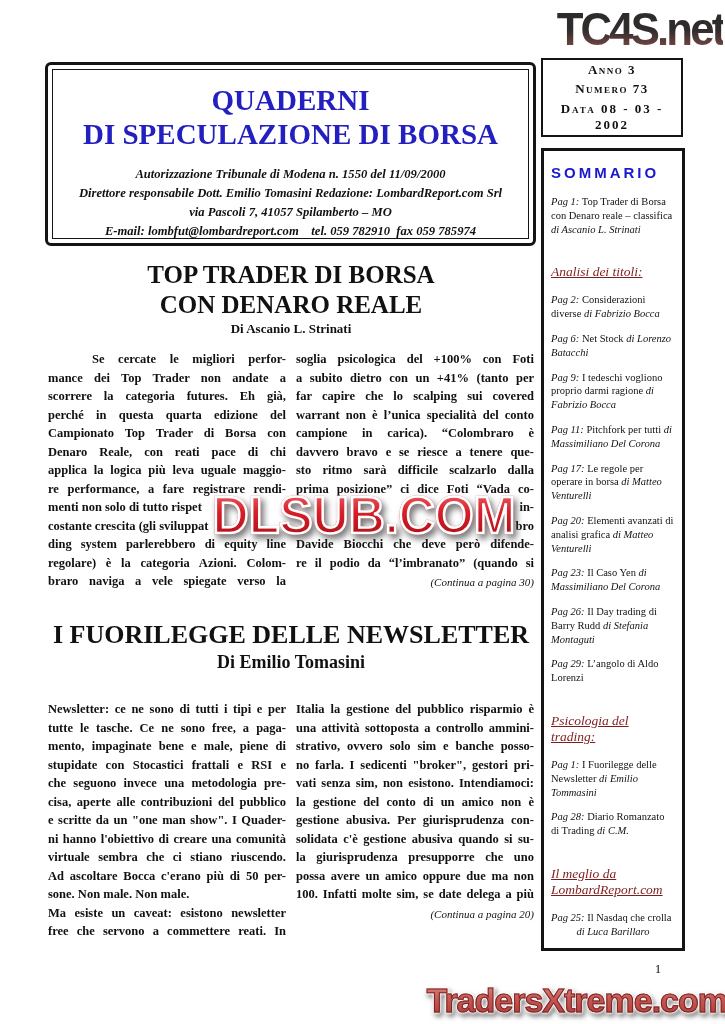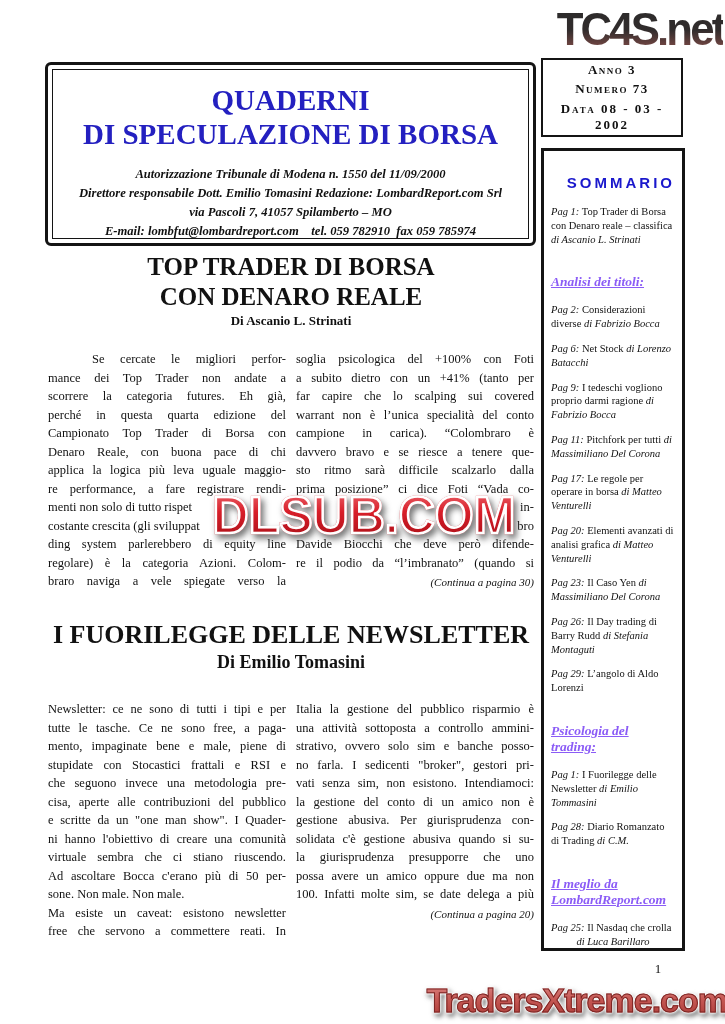--- a/index.html
+++ b/index.html
@@ -34,41 +34,41 @@
     padding:0 0;box-sizing:border-box;
   }
   .issue-box .data-row{letter-spacing:2px;}
   
   .sommario{
     position:absolute;left:541px;top:148px;width:144px;height:803px;
     border:3px solid #141414;box-sizing:border-box;padding:9px 7px;overflow:hidden;
   }
   .som-title{
     font-family:"Liberation Sans",sans-serif;font-weight:bold;font-size:15px;
-    letter-spacing:3px;color:#1a18cc;text-align:right;margin:14px 0 14px;
+    letter-spacing:3px;color:#1a18cc;text-align:left;margin:4px 0 14px;
   }
   .som-item{font-size:10.5px;line-height:13.8px;margin-bottom:11px;}
   .som-item .pag{font-style:italic;}
   .som-item .auth{font-style:italic;}
   .som-item.center-author .auth{display:block;text-align:center;}
   .som-section{
-    color:#8b5cf6;font-weight:bold;font-style:italic;text-decoration:underline;
+    color:#7f1d1d;font-weight:normal;font-style:italic;text-decoration:underline;
     font-size:13.5px;line-height:16px;margin:28px 0 13px;cursor:pointer;
   }
   
   .art-title{position:absolute;width:486px;left:48px;text-align:center;font-weight:bold;}
-  #art1-title{top:252px;font-size:25px;line-height:30px;text-align:center;}
+  #art1-title{top:260px;font-size:25px;line-height:30px;text-align:center;}
   #art2-title{top:620px;font-size:26px;line-height:30px;}
   .byline{font-size:13px;line-height:17px;}
   #art2-head .byline{font-size:18px;line-height:24px;}
   .cols{position:absolute;left:48px;width:486px;display:flex;gap:10px;}
   #cols1{top:350px;}
   #cols2{top:700px;}
   .col{width:238px;font-size:12.5px;}
-  .bline{line-height:18.5px;text-align:justify;text-align-last:justify;overflow:hidden;}
+  .bline{line-height:18.5px;text-align:justify;text-align-last:justify;overflow:hidden;font-weight:bold;}
   .bline.al{text-align-last:left;}
   .bline.ar{text-align:right;text-align-last:right;}
   .bline.ind{text-indent:44px;}
   .continua{text-align:right;font-style:italic;font-size:11px;margin-top:4px;}
   
   .watermark{
     position:absolute;left:203px;top:486px;width:322px;text-align:center;
     font-family:"Liberation Sans",sans-serif;font-weight:900;font-size:50px;letter-spacing:0px;
     background:linear-gradient(180deg,#f0767c 0%,#d81e29 45%,#a30d15 100%);
     -webkit-background-clip:text;background-clip:text;color:transparent;
@@ -141,21 +141,21 @@
     <div class="byline">Di Ascanio L. Strinati</div>
   </div>
 
   <div class="cols" id="cols1">
     <div class="col">
         <div class="bline ind">Se cercate le migliori perfor-</div>
         <div class="bline">mance dei Top Trader non andate a</div>
         <div class="bline">scorrere la categoria futures. Eh già,</div>
         <div class="bline">perché in questa quarta edizione del</div>
         <div class="bline">Campionato Top Trader di Borsa con</div>
-        <div class="bline">Denaro Reale, con buona pace di chi</div>
+        <div class="bline">Denaro Reale, con reati pace di chi</div>
         <div class="bline">applica la logica più leva uguale maggio-</div>
         <div class="bline">re performance, a fare registrare rendi-</div>
         <div class="bline al">menti non solo di tutto rispet</div>
         <div class="bline al">costante crescita (gli sviluppat</div>
         <div class="bline">ding system parlerebbero di equity line</div>
         <div class="bline">regolare) è la categoria Azioni. Colom-</div>
         <div class="bline">braro naviga a vele spiegate verso la</div>
       </div>
     <div class="col">
 

